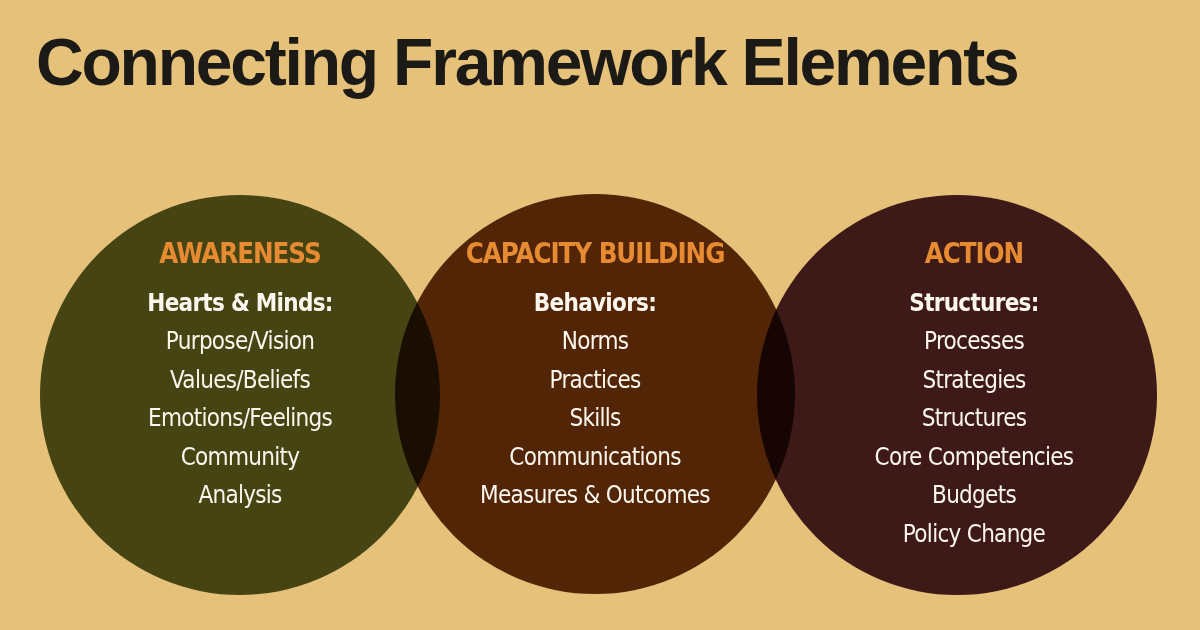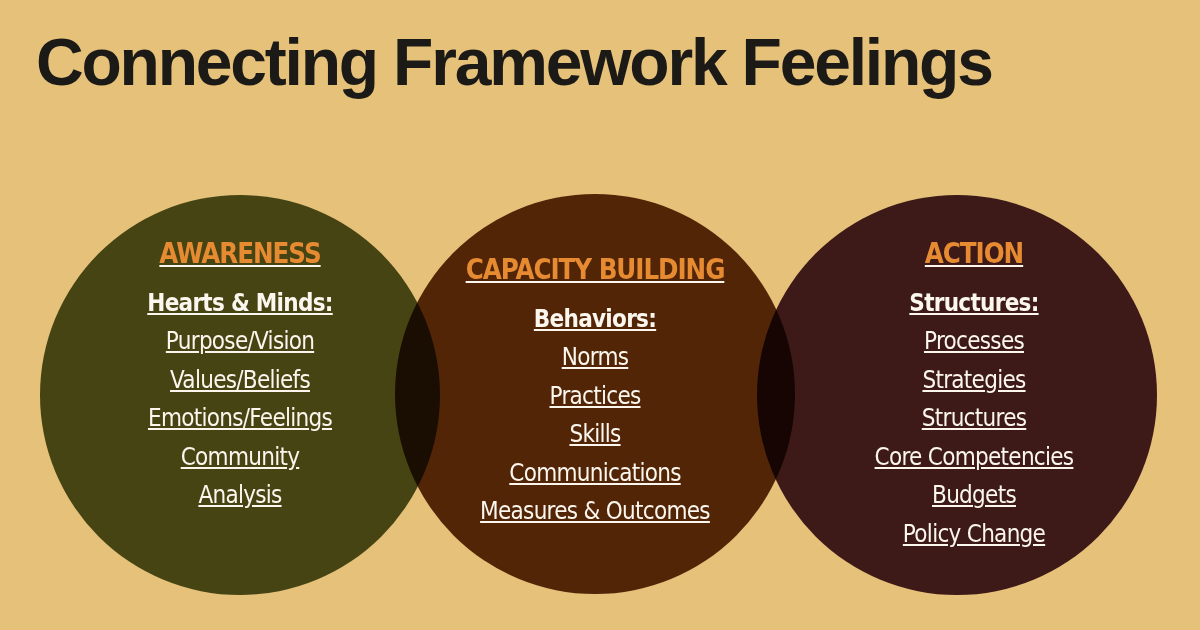--- a/index.html
+++ b/index.html
@@ -2,32 +2,32 @@
 <html><head>
 <meta charset="utf-8">
 <style>
   html, body { margin:0; padding:0; }
   body { width:1200px; height:630px; overflow:hidden; background:#e6c17a; position:relative; font-family:"Liberation Sans", sans-serif; }
   .title { position:absolute; left:36px; top:22px; font-family:"Liberation Sans", sans-serif; font-weight:bold; font-size:66px; letter-spacing:-2.2px; color:#1c1a17; line-height:80px; white-space:nowrap; }
   .circle { position:absolute; width:400px; height:400px; border-radius:50%; mix-blend-mode:multiply; }
   .c1 { left:40px; top:195px; background:#4e5a26; }
   .c2 { left:395px; top:194px; background:#5c300d; }
   .c3 { left:757px; top:195px; background:#432130; }
-  .content { position:absolute; width:400px; text-align:center; color:#fbf6ee; font-family:"DejaVu Sans", sans-serif;text-decoration:underline; }
+  .content { position:absolute; width:400px; text-align:center; color:#fbf6ee; font-family:"DejaVu Sans", sans-serif; }
   .ct1 { left:40px; top:232px; }
-  .ct2 { left:395px; top:232px;margin-top:16px; }
+  .ct2 { left:395px; top:232px; }
   .ct3 { left:774px; top:232px; }
   .heading { color:#e78b32; font-weight:bold; font-size:28px; line-height:44px; letter-spacing:-1.2px; transform:scaleX(0.88); margin-bottom:8px; }
   .sub { font-weight:bold; font-size:24px; line-height:38px; letter-spacing:-0.8px; transform:scaleX(0.9); }
   .item { font-size:24px; line-height:38.5px; letter-spacing:-0.8px; transform:scaleX(0.9); }
 </style>
 </head>
 <body>
 
-<div class="title">Connecting Framework Feelings</div>
+<div class="title">Connecting Framework Elements</div>
 
 <div class="circle c1"></div>
 <div class="circle c2"></div>
 <div class="circle c3"></div>
 
 <div class="content ct1">
   <div class="heading">AWARENESS</div>
   <div class="sub">Hearts &amp; Minds:</div>
   <div class="item">Purpose/Vision</div>
   <div class="item">Values/Beliefs</div>

